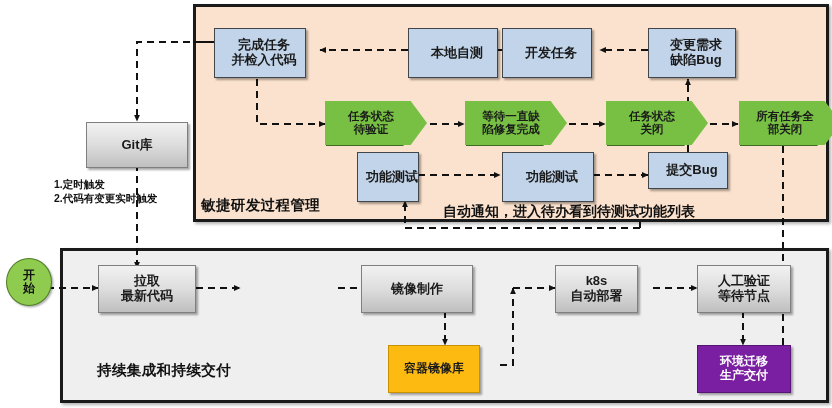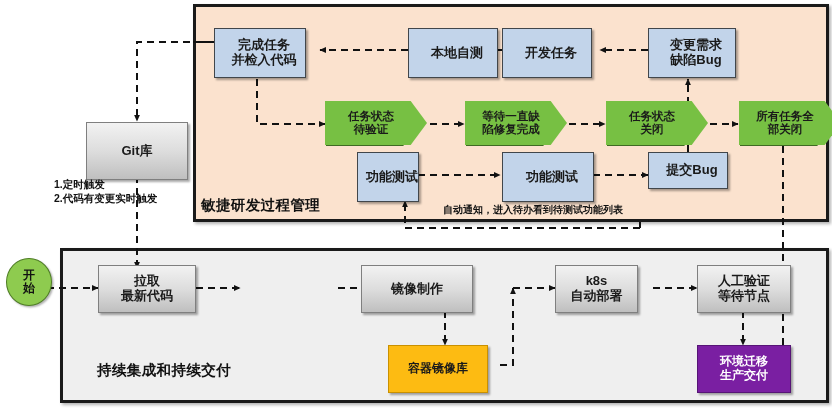--- a/index.html
+++ b/index.html
@@ -30,21 +30,21 @@
           border:1.4px solid #4e7d24;display:flex;align-items:center;
           justify-content:center;text-align:center;font-weight:bold;font-size:12px;
           color:#111;line-height:1.1;white-space:pre-line;
           box-shadow:1.5px 1.5px 2px rgba(0,0,0,.3);}
   .panel{position:absolute;box-sizing:border-box;border:3px solid #1a1a1a;
          box-shadow:2px 2px 3px rgba(0,0,0,.3);}
   .ptop{background:#fbe2ce;}
   .pbot{background:#efefef;}
   .plabel{position:absolute;font-weight:bold;font-size:14.5px;color:#111;
           letter-spacing:.4px;white-space:nowrap;}
-  .note{position:absolute;font-weight:bold;font-size:10px;color:#111;
+  .note{position:absolute;font-weight:bold;font-size:14px;color:#111;
         white-space:nowrap;}
   .trig{position:absolute;font-weight:bold;font-size:10.5px;color:#111;
         line-height:1.35;white-space:pre-line;}
 </style>
 </head>
 <body>
 
 <div id="stage">
 
   <div class="panel ptop" style="left:193px;top:4px;width:636px;height:218px;"></div>
@@ -126,34 +126,34 @@
   <div class="chev" style="left:739px;top:101px;width:92px;height:44px;">所有任务全
 部关闭</div>
 
   <div class="nd blue" style="left:357px;top:152px;width:62px;height:50px;">功能测试</div>
   <div class="nd blue" style="left:502px;top:152px;width:92px;height:50px;">功能测试</div>
   <div class="nd blue" style="left:648px;top:152px;width:80px;height:37px;">提交Bug</div>
 
   <div class="plabel" style="left:201px;top:196px;">敏捷研发过程管理</div>
   <div class="note" style="left:443px;top:203px;">自动通知，进入待办看到待测试功能列表</div>
 
-  <div class="nd gray" style="left:86px;top:122px;width:102px;height:58px;">Git库</div>
+  <div class="nd gray" style="left:86px;top:122px;width:102px;height:46px;">Git库</div>
   <div class="trig" style="left:54px;top:177px;">1.定时触发
 2.代码有变更实时触发</div>
 
   <div class="startc" style="left:6px;top:258px;width:44px;height:46px;">开
 始</div>
 
   <div class="nd gray" style="left:98px;top:265px;width:98px;height:48px;">拉取
 最新代码</div>
   <div class="nd gray" style="left:361px;top:265px;width:112px;height:48px;">镜像制作</div>
   <div class="nd gray" style="left:555px;top:265px;width:83px;height:48px;">k8s
 自动部署</div>
   <div class="nd gray" style="left:697px;top:265px;width:94px;height:48px;">人工验证
 等待节点</div>
 
-  <div class="nd orange" style="left:388px;top:345px;width:100px;height:48px;">容器镜像库</div>
+  <div class="nd orange" style="left:388px;top:345px;width:92px;height:48px;">容器镜像库</div>
   <div class="nd purple" style="left:697px;top:345px;width:94px;height:48px;">环境迁移
 生产交付</div>
 
   <div class="plabel" style="left:97px;top:361px;">持续集成和持续交付</div>
 
 </div>
 
 </body></html>

